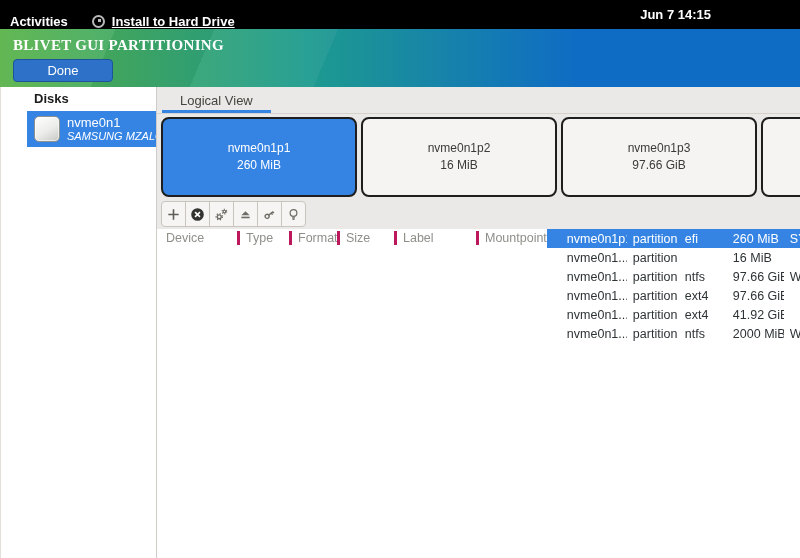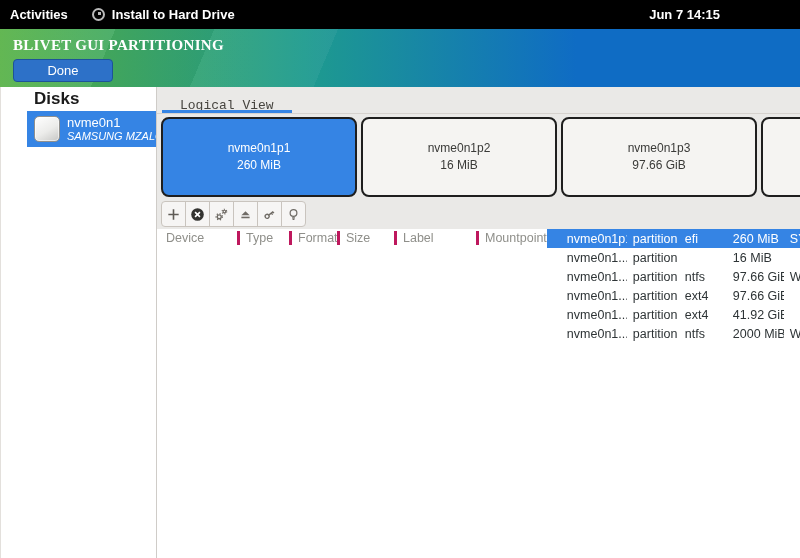--- a/index.html
+++ b/index.html
@@ -5,29 +5,29 @@
   * { margin:0; padding:0; box-sizing:border-box; }
   html,body { background:#444; }
   .screen{
     position:relative; width:800px; height:558px; overflow:hidden;
     background:#fff; font-family:"Liberation Sans","DejaVu Sans",sans-serif;
     -webkit-font-smoothing:antialiased;
   }
   
   .top-bar{
     position:relative; height:29px; background:var(--topbar-bg,#000);
-    color:#fff; display:flex; align-items:center; font-size:13px; font-weight:700;
+    color:#fff; display:flex; align-items:flex-end; font-size:13px; font-weight:700;
   }
   .activities{ margin-left:10px; cursor:pointer; }
-  .app-menu{ margin-left:24px; display:flex; align-items:center; gap:7px; cursor:pointer; }
+  .app-menu{ margin-left:24px; display:flex; align-items:center; gap:7px; cursor:pointer;text-decoration:underline; }
   .app-icon{
     width:13px; height:13px; border-radius:50%; border:2px solid #b9b9b9; display:inline-block;
     background:radial-gradient(circle at 62% 40%, #b9b9b9 0 1.6px, transparent 1.9px);
   }
-  .clock{ position:absolute; right:80px; top:0; line-height:29px; cursor:pointer; }
+  .clock{ position:absolute; right:89px; top:0; line-height:29px; cursor:pointer; }
   
   .header{
     height:58px; position:relative; 
     background-image:
       linear-gradient(113deg, rgba(255,255,255,0.07) 0 14%, rgba(0,0,0,0.03) 14% 26%, rgba(255,255,255,0.05) 26% 41%, rgba(0,0,0,0.0) 41%),
       linear-gradient(90deg, var(--gradient-green,#57b246) 0%, var(--gradient-teal,#1e9b8e) 38%, var(--gradient-blue,#0f6cc4) 72%, var(--gradient-blue,#0f6cc4) 100%);
   }
   .header-title{
     color:#fff; font-weight:700; font-size:15px; letter-spacing:.3px;
     padding:8px 0 0 13px;
@@ -40,43 +40,43 @@
   }
   
   .body{ display:flex; height:471px; }
   
   .sidebar{
     width:157px; background:#fff; border-right:1px solid #cfccc8; border-left:1px solid #e3e0dc;
     flex:0 0 157px; overflow:hidden;
   }
   .disks-header{
     height:24px; line-height:24px; padding-left:33px;
-    font-size:17px; font-weight:700; color:#1b1b1b;
+    font-size:13px; font-weight:700; color:#1b1b1b;
   }
   .disk-row{
     height:36px; display:flex; align-items:center; gap:7px; padding-left:7px;
     white-space:nowrap; overflow:hidden; cursor:pointer;
   }
   .disk-row.selected{ background:var(--selection-blue,#3584e4); color:#fff;margin-left:26px; }
   .disk-icon{
     flex:0 0 26px; width:26px; height:26px; border-radius:5px;
     background:linear-gradient(150deg,#ffffff 0%,#ececea 55%,#c6c6c4 100%);
     border:1px solid #90908e; box-shadow:inset 0 0 0 1px rgba(255,255,255,.55);
   }
   .disk-name{ font-size:13px; line-height:15px; }
   .disk-model{ font-size:11px; font-style:italic; line-height:13px; }
   
   .main{ flex:1; display:flex; flex-direction:column; background:#fff; overflow:hidden; }
   .tab-strip{
     height:27px; background:var(--content-gray,#eae9e7);
     border-bottom:1px solid #d6d2ce; display:flex; align-items:stretch;
   }
   .tab{
-    margin-left:5px; position:relative; display:flex; align-items:flex-end;
-    padding:0 18px; font-size:13px; color:#46443f; cursor:pointer;font-family:Liberation Mono, monospace;
+    margin-left:5px; position:relative; display:flex; align-items:center;
+    padding:0 18px; font-size:13px; color:#46443f; cursor:pointer;
   }
   .tab.active::after{
     content:""; position:absolute; left:0; right:0; bottom:0; height:3px;
     background:var(--selection-blue,#3584e4);
   }
   
   .viz{
     background:var(--content-gray,#eae9e7);
     padding:3px 0 3px 4px; display:flex; gap:4px; overflow:hidden;
   }

